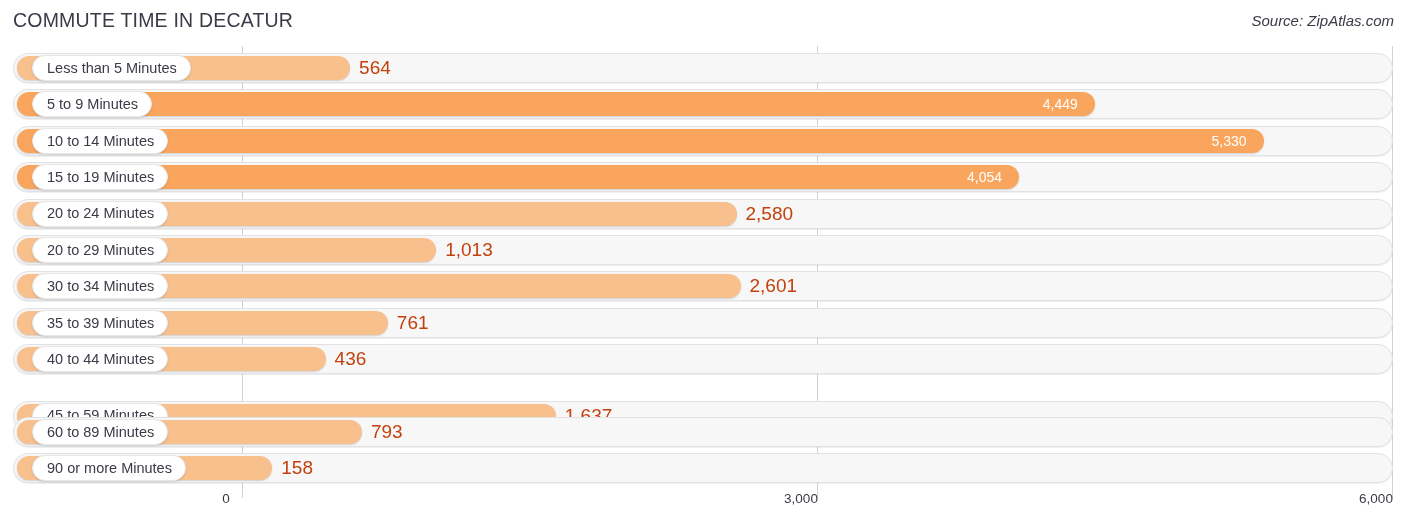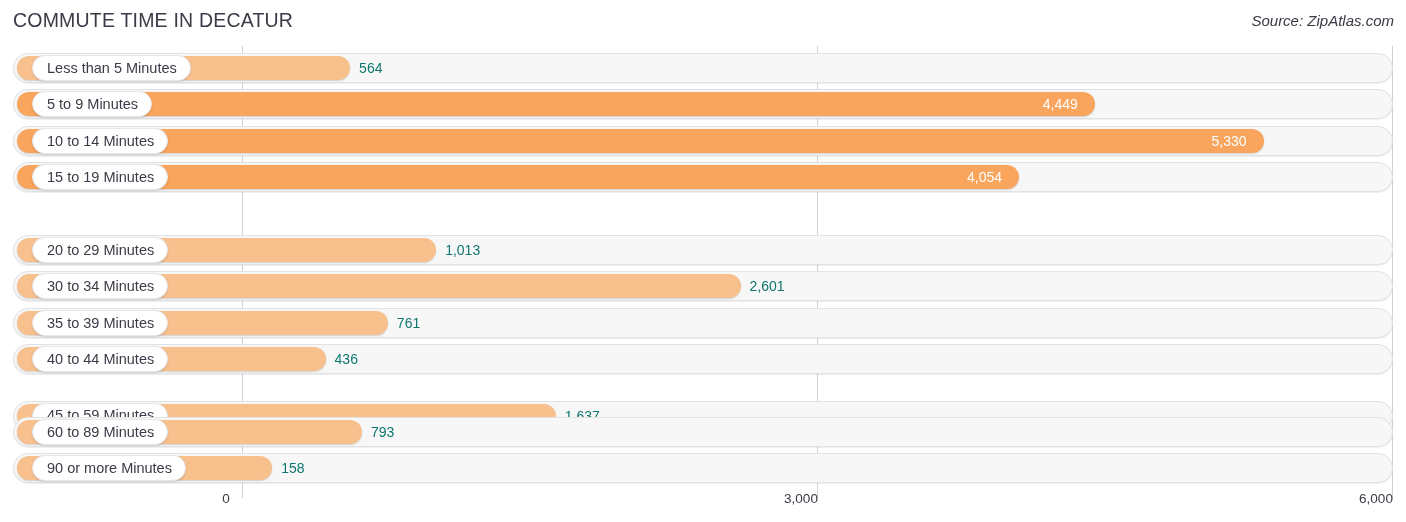--- a/index.html
+++ b/index.html
@@ -61,21 +61,21 @@
     box-shadow: 0 1px 2px rgba(0,0,0,.13);
     z-index: 3;
   }
   .pill-label {
     font-size: 14.5px; color: #3b3b47; white-space: nowrap; line-height: 1;
   }
 
   .val-out {
     position: absolute; top: 0; height: 30px;
     display: flex; align-items: center;
-    font-size: 14px; color: #0f766e; white-space: nowrap;
+    font-size: 19px; color: #c2410c; white-space: nowrap;
     z-index: 3;
   }
   .val-in {
     position: absolute; top: 0; height: 30px;
     display: flex; align-items: center;
     font-size: 14px; color: #ffffff; white-space: nowrap;
     z-index: 4;
   }
 
   
@@ -125,20 +125,28 @@
         </div>
         <div class="val-in" style="left: 1198.58px;">5,330</div>
       </div>
       <div class="row" style="top: 116.2px; width: 1380px;">
         <div class="track"></div>
         <div class="bar strong" style="width: 1002.02px;"></div>
         <div class="pill">
           <span class="pill-label">15 to 19 Minutes</span>
         </div>
         <div class="val-in" style="left: 954.017px;">4,054</div>
+      </div>
+      <div class="row" style="top: 152.6px; width: 1380px;">
+        <div class="track"></div>
+        <div class="bar soft" style="width: 719.5px;"></div>
+        <div class="pill">
+          <span class="pill-label">20 to 24 Minutes</span>
+        </div>
+        <div class="val-out" style="left: 732.5px;">2,580</div>
       </div>
       <div class="row" style="top: 189px; width: 1380px;">
         <div class="track"></div>
         <div class="bar soft" style="width: 419.158px;"></div>
         <div class="pill">
           <span class="pill-label">20 to 29 Minutes</span>
         </div>
         <div class="val-out" style="left: 432.158px;">1,013</div>
       </div>
       <div class="row" style="top: 225.4px; width: 1380px;">

